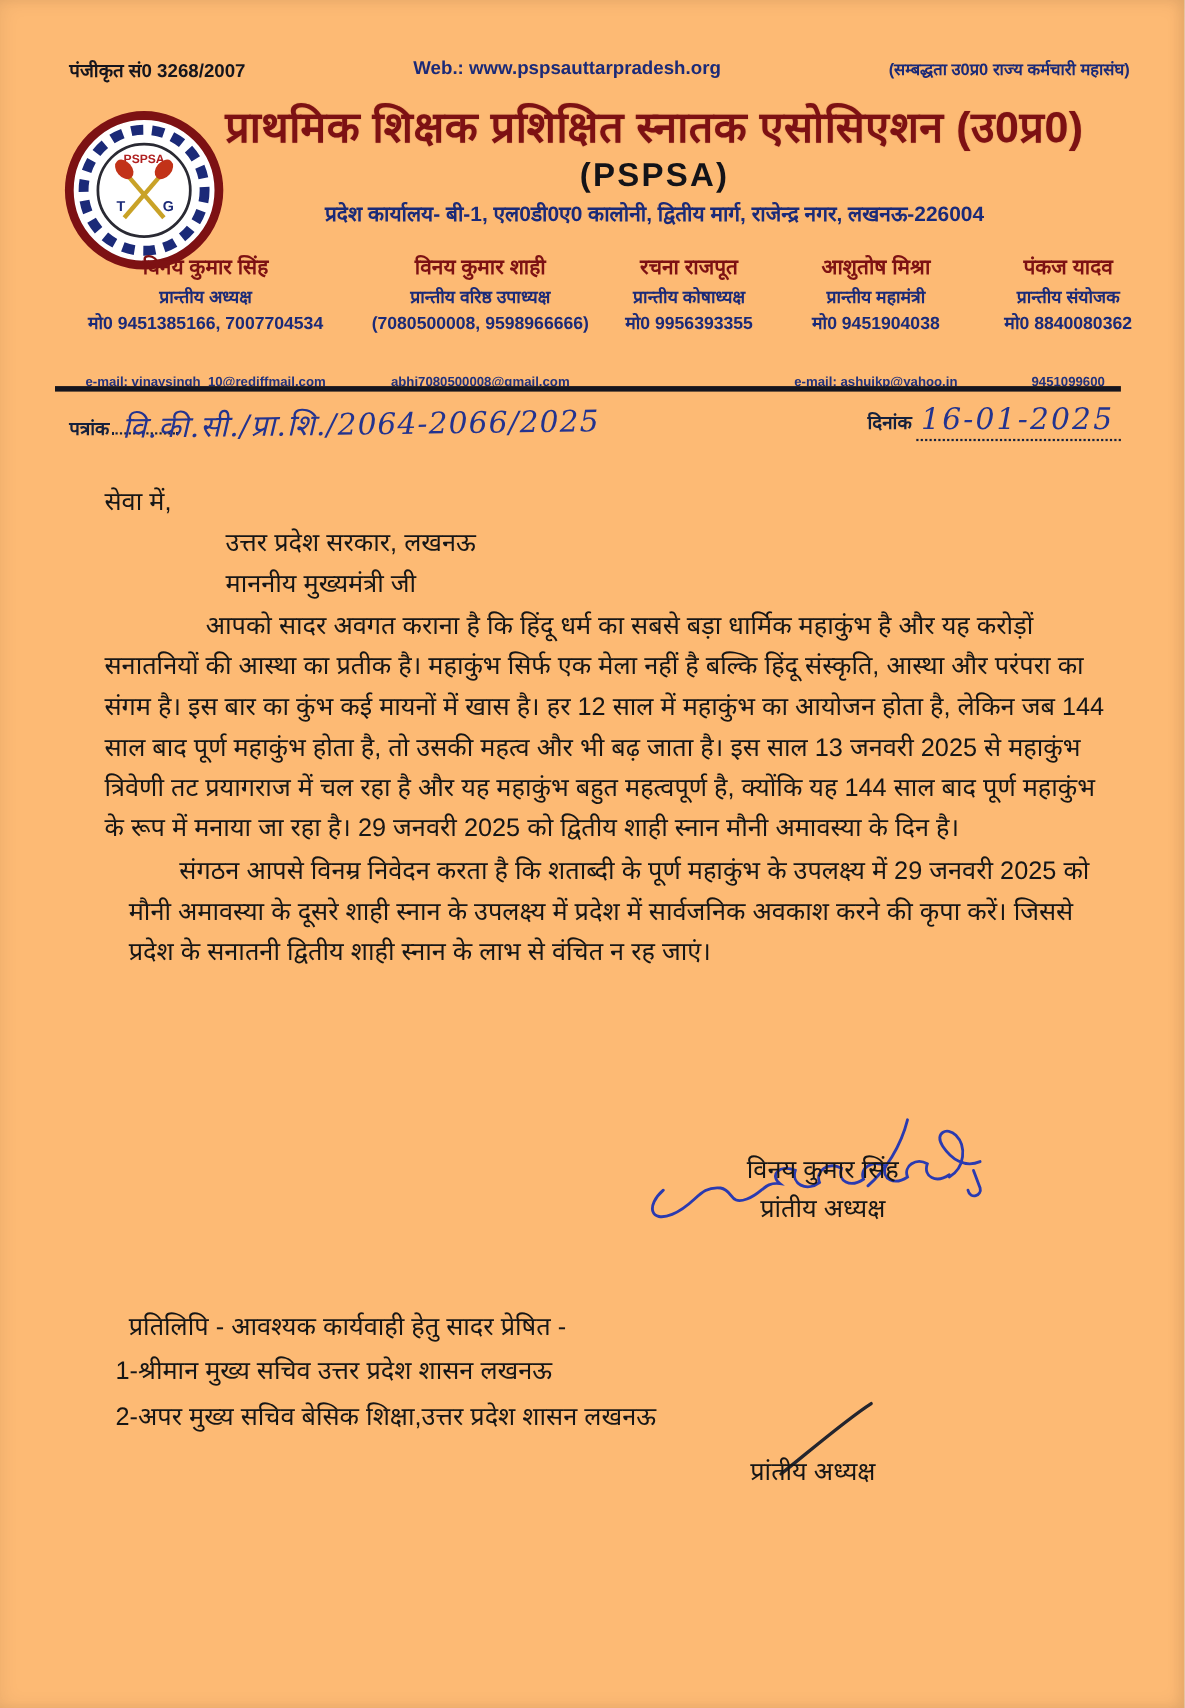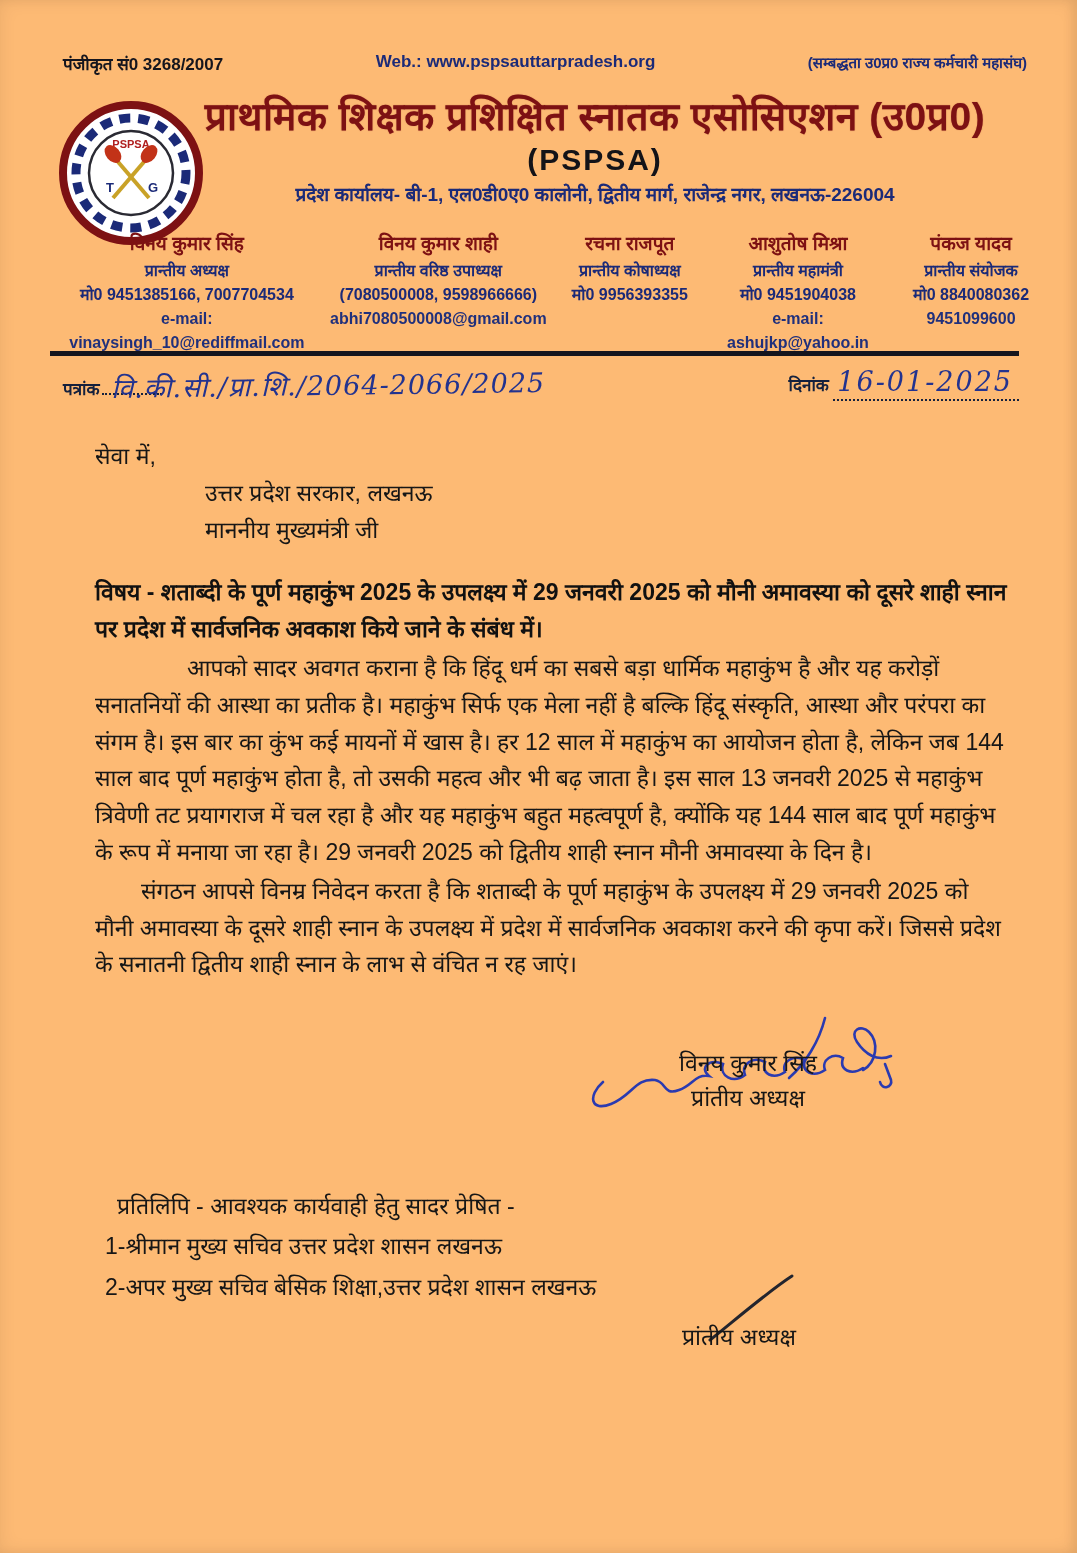--- a/index.html
+++ b/index.html
@@ -33,21 +33,21 @@
   .org-address{font-size:19px;font-weight:bold;color:#1b2a78;margin-top:4px;}
   
   .officers{
     position:absolute;top:230px;left:52px;right:26px;
     display:flex;justify-content:space-between;align-items:flex-start;
   }
   .officer{text-align:center;line-height:1.5;}
   .officer .o-name{font-size:19px;font-weight:bold;color:#7d1113;}
   .officer .o-title{font-size:16px;font-weight:bold;color:#1b2a78;}
   .officer .o-phone{font-size:16px;font-weight:bold;color:#1b2a78;}
-  .officer .o-mail{font-size:16px;font-weight:bold;color:#20307c;}
+  .officer .o-mail{font-size:12px;font-weight:bold;color:#20307c;margin-top:31px;}
   .officer.c1{flex-basis:27%;}
   .officer.c2{flex-basis:21%;}
   .officer.c3{flex-basis:15%;}
   .officer.c4{flex-basis:17%;}
   .officer.c5{flex-basis:16%;}
   
   .rule{position:absolute;top:351px;left:50px;right:58px;height:5px;background:#15151d;}
   .ref-row{position:absolute;top:366px;left:63px;right:58px;display:flex;justify-content:space-between;gap:41px;}
   .ref-label{font-size:17px;font-weight:bold;color:#15213d;}
   .hand{
@@ -57,21 +57,21 @@
   .patrank-val{font-size:27px;display:inline-block;transform:rotate(-.8deg);letter-spacing:1px;}
   .dots{display:inline-block;width:60px;border-bottom:2px dotted #15213d;height:16px;margin-left:2px;margin-right:-55px;}
   .date-val{font-size:27px;border-bottom:2px dotted #15213d;padding:0 6px 2px 4px;letter-spacing:2px;}
   
   .letter{position:absolute;top:438px;left:95px;width:918px;font-size:23px;line-height:1.6;color:#161616;}
   .addr-block{margin-left:110px;}
   .subject{font-weight:bold;margin-top:26px;color:#111;}
   .saluta{margin-top:0px;}
   .para{text-align:left;margin-top:2px;}
   .para.p1{text-indent:92px;}
-  .para.p2{text-indent:46px;}
+  .para.p2{text-indent:46px;margin-left:22px;}
   
   .closing{position:absolute;top:1046px;left:618px;width:260px;text-align:center;font-size:23px;line-height:1.5;color:#161616;}
   .closing .yours{margin-bottom:58px;}
   .sig-svg{position:absolute;top:1012px;left:575px;width:330px;height:130px;pointer-events:none;}
   
   .cc{position:absolute;top:1186px;left:105px;font-size:23px;line-height:1.75;color:#161616;}
   .cc .cc-head{margin-left:12px;}
   
   .footer-sign{position:absolute;top:1320px;left:682px;font-size:23px;color:#161616;}
   .slash-svg{position:absolute;top:1272px;left:700px;width:110px;height:70px;}
@@ -155,21 +155,20 @@
     <div>
       <span class="ref-label">दिनांक</span>
       <span class="hand date-val">16-01-2025</span>
     </div>
   </div>
 
   <div class="letter">
     <div>सेवा में,</div>
     <div class="addr-block">उत्तर प्रदेश सरकार,  लखनऊ</div>
     <div class="addr-block">माननीय मुख्यमंत्री जी</div>
-    <div class="subject">विषय - शताब्दी के पूर्ण महाकुंभ 2025 के उपलक्ष्य में 29 जनवरी 2025 को मौनी अमावस्या को दूसरे शाही स्नान पर प्रदेश में सार्वजनिक अवकाश किये जाने के संबंध में।</div>
     <div class="para p1">आपको सादर अवगत कराना है कि हिंदू धर्म का सबसे बड़ा धार्मिक  महाकुंभ है और यह करोड़ों सनातनियों की आस्था का प्रतीक है। महाकुंभ सिर्फ एक मेला नहीं है बल्कि हिंदू संस्कृति, आस्था और परंपरा का संगम है। इस बार का कुंभ कई मायनों में खास है। हर 12 साल में महाकुंभ का आयोजन होता है, लेकिन जब 144 साल बाद पूर्ण महाकुंभ होता है, तो उसकी महत्व और भी बढ़ जाता है। इस साल 13 जनवरी 2025 से महाकुंभ त्रिवेणी तट प्रयागराज में चल रहा है और यह  महाकुंभ बहुत महत्वपूर्ण है, क्योंकि यह 144 साल बाद पूर्ण महाकुंभ के रूप में मनाया जा रहा है। 29 जनवरी 2025 को द्वितीय शाही स्नान मौनी अमावस्या के दिन है।</div>
     <div class="para p2">संगठन आपसे विनम्र निवेदन करता है कि शताब्दी के पूर्ण महाकुंभ के उपलक्ष्य में 29 जनवरी 2025 को मौनी अमावस्या के दूसरे शाही स्नान के उपलक्ष्य में प्रदेश में सार्वजनिक अवकाश करने की कृपा करें। जिससे प्रदेश के सनातनी द्वितीय शाही स्नान के लाभ से वंचित न रह जाएं।</div>
   </div>
 
   <svg class="sig-svg" viewBox="0 0 330 130">
     <g fill="none" stroke="#2a3ab0" stroke-width="2.6" stroke-linecap="round">
       <path d="M250,6 C244,30 230,52 214,66"></path>
       <path d="M28,70 C12,84 16,100 36,92 C58,83 60,66 80,68 C92,70 88,84 104,78 C118,73 120,62 134,64 C124,56 134,46 148,52 C144,64 158,72 170,63 C166,52 178,44 190,50 C186,62 198,68 210,60 C206,50 218,42 230,48 C226,60 238,66 250,58 C246,48 258,40 268,46 C264,58 276,64 288,56"></path>
       <path d="M288,58 C302,50 304,30 294,20 C286,12 274,18 282,30 C290,42 302,50 316,44"></path>
       <path d="M310,52 l6,16 c2,7 -9,11 -11,2"></path>

